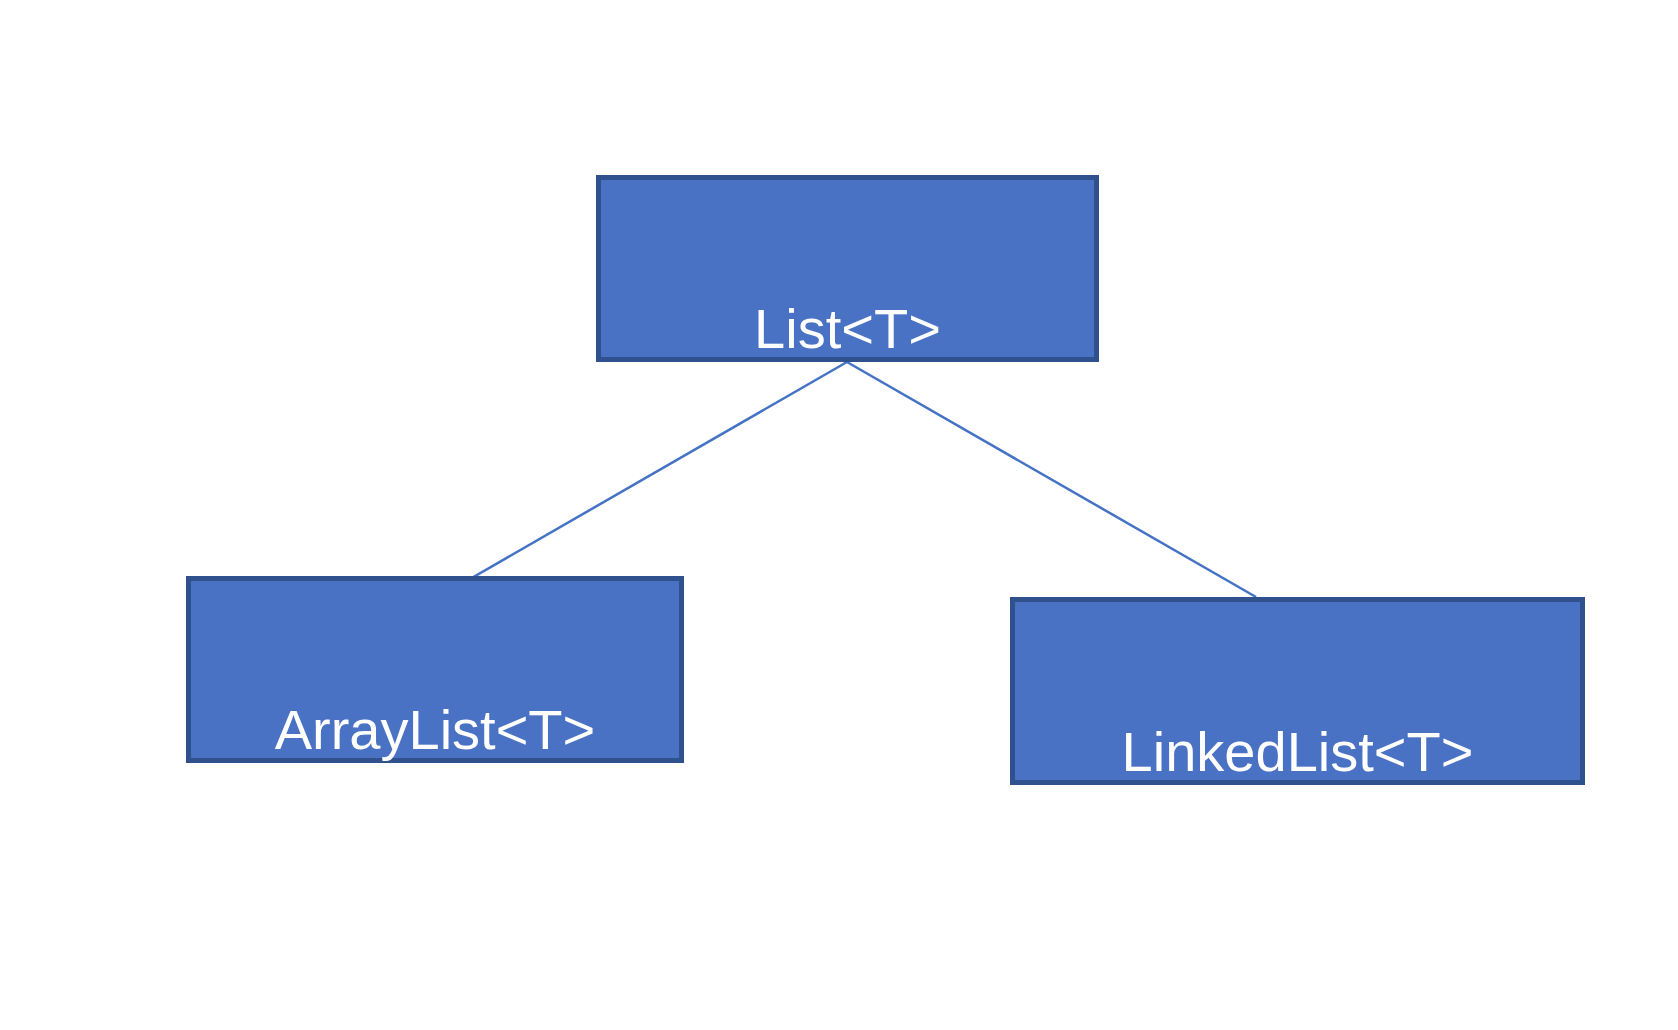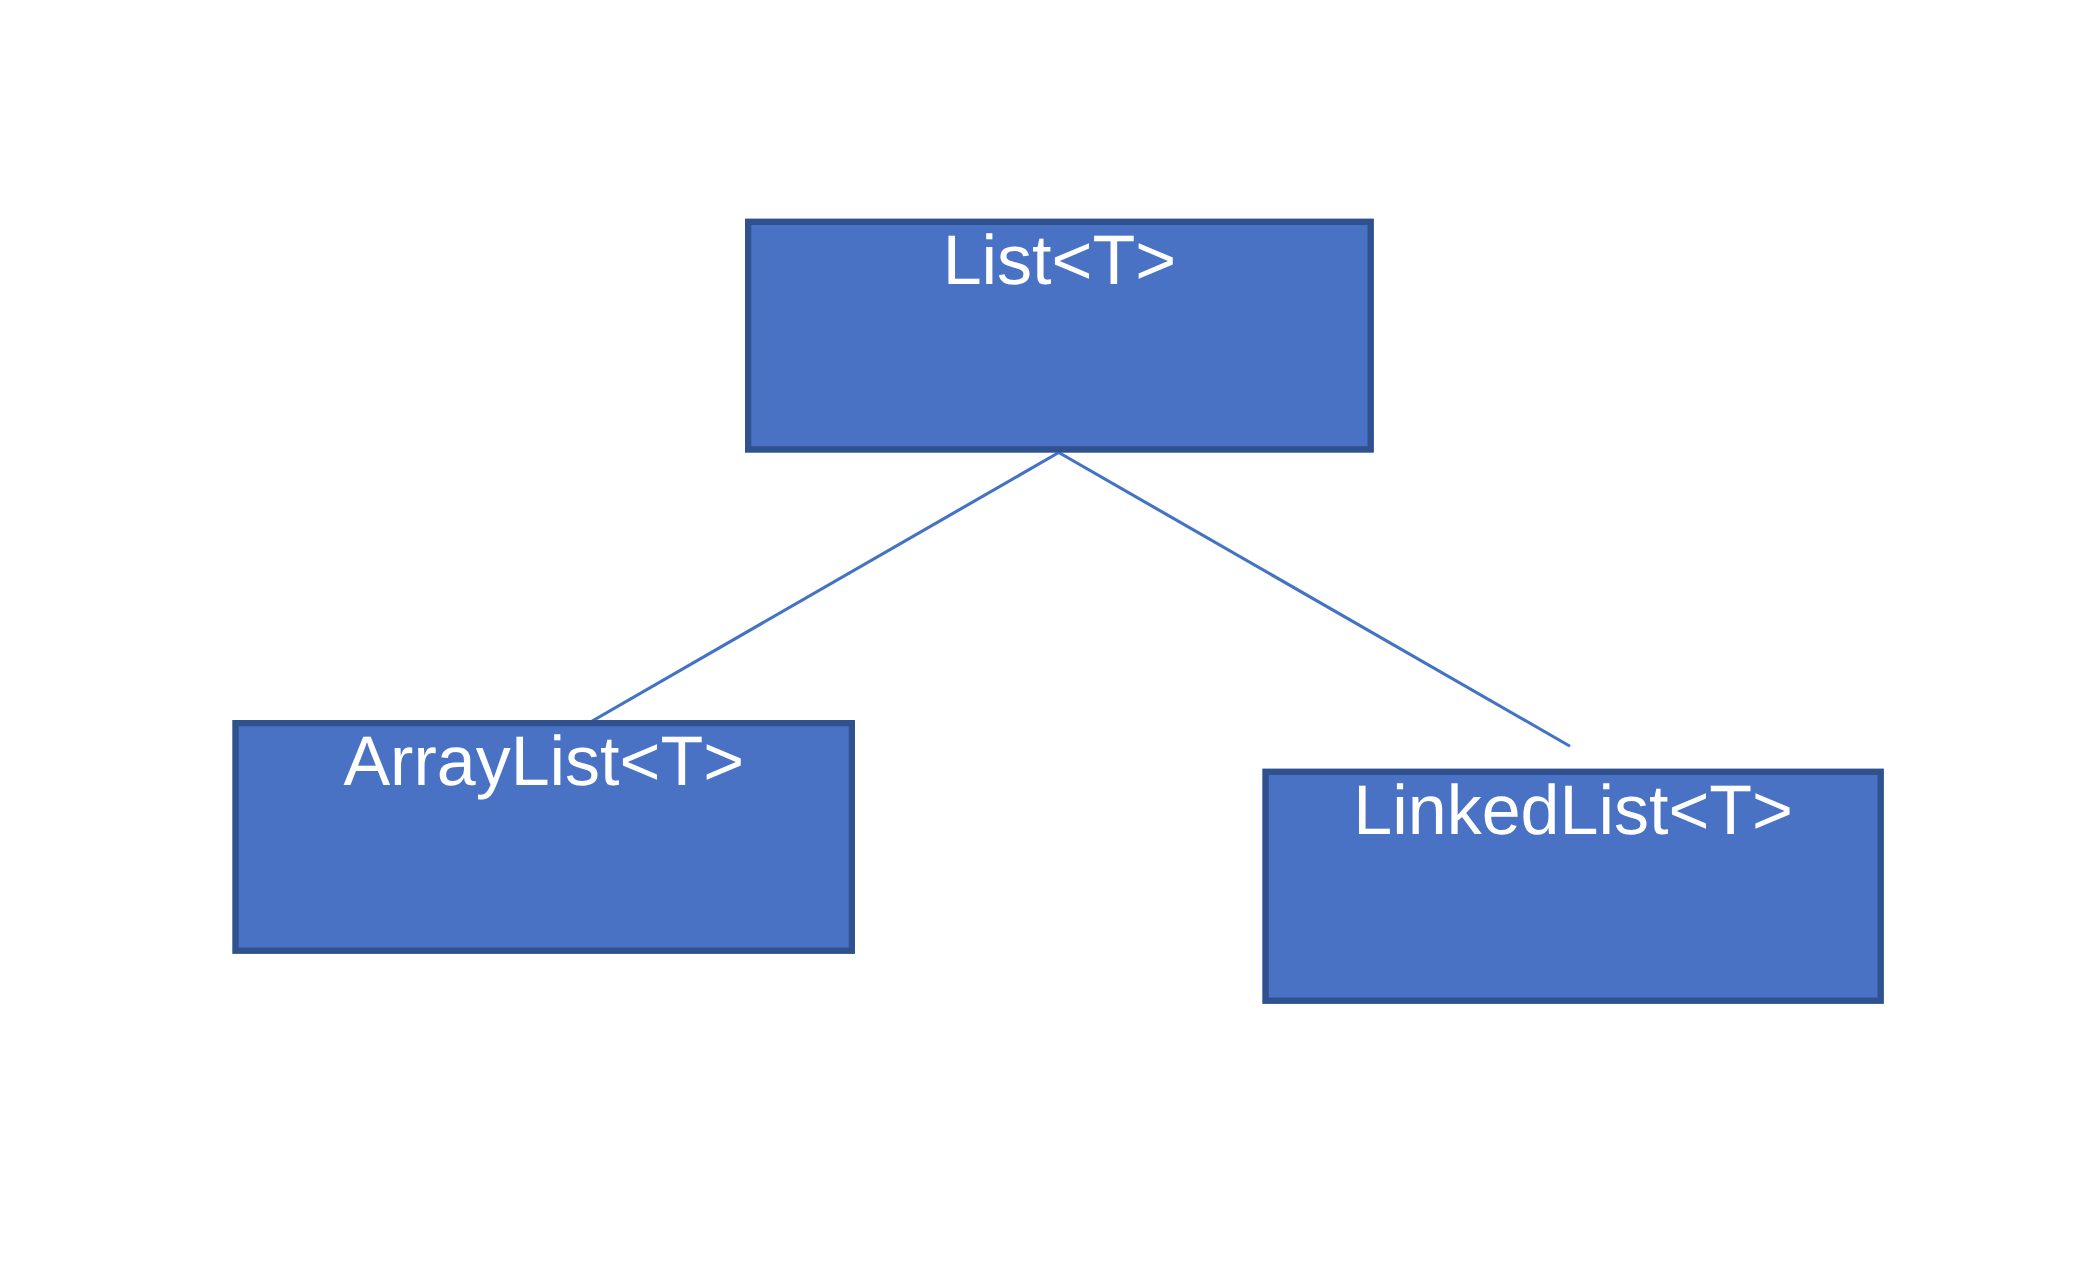--- a/index.html
+++ b/index.html
@@ -29,29 +29,29 @@
     width: 1678px;
     height: 1030px;
     pointer-events: none;
   }
   .node {
     position: absolute;
     background: var(--node-fill);
     border: 5px solid var(--node-border);
     color: var(--text-color);
     display: flex;
-    align-items: flex-start;
+    align-items: flex-end;
     justify-content: center;
     font-size: 56px;
     line-height: 1;
     white-space: nowrap;
   }
   .node-list       { left: 596px;  top: 175px; width: 503px; height: 187px; }
   .node-arraylist  { left: 186px;  top: 576px; width: 498px; height: 187px; }
-  .node-linkedlist { left: 1010px; top: 615px; width: 497px; height: 188px; }
+  .node-linkedlist { left: 1010px; top: 597px; width: 575px; height: 188px; }
 </style>
 </head>
 <body>
 
 <div class="canvas">
 
   <svg class="edges" width="1678" height="1030" viewBox="0 0 1678 1030" xmlns="http://www.w3.org/2000/svg">
     <line x1="847" y1="362" x2="437" y2="598" stroke="var(--edge-color)" stroke-width="2.5"></line>
     <line x1="847" y1="362" x2="1256" y2="597" stroke="var(--edge-color)" stroke-width="2.5"></line>
   </svg>

